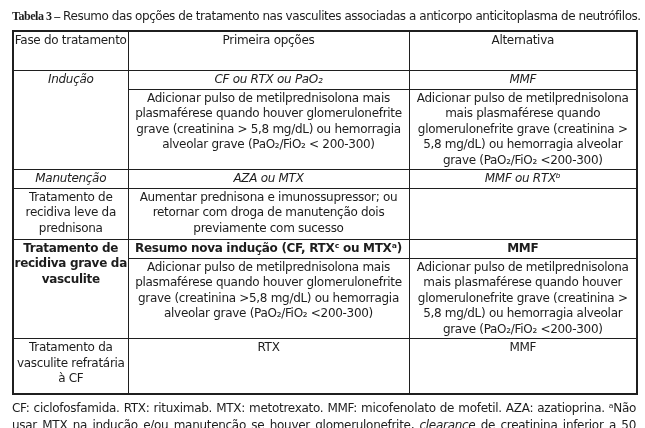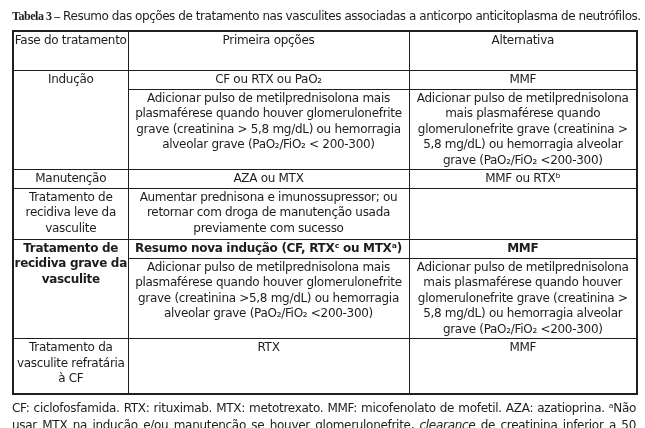--- a/index.html
+++ b/index.html
@@ -27,21 +27,21 @@
     border:1px solid #1f1f1f;
     font-size:12px;
     line-height:15.5px;
     letter-spacing:-0.3px;
     text-align:center;
     vertical-align:top;
     padding:1px 0;
     overflow:hidden;
   }
   tr.h38 td{height:36px;}
-  tr.h16 td{height:15px;}
+  tr.h16 td{height:15px;font-style:italic;}
   tr.h70 td{height:68px;}
   tr.h50 td{height:48px;}
   tr.h18 td{height:16px;font-weight:bold;}
   tr.h68 td{height:66px;}
   tr.h54 td{height:52px;}
   .footnotes{
     width:624px;
     margin:5px 0 0 0;
     font-size:12px;
     line-height:16.5px;
@@ -82,22 +82,22 @@
         <td>Adicionar pulso de metilprednisolona mais plasmaférese quando glomerulonefrite grave (creatinina &gt; 5,8 mg/dL) ou hemorragia alveolar grave (PaO₂/FiO₂ &lt;200-300)</td>
       </tr>
 
       <tr class="h16">
         <td>Manutenção</td>
         <td>AZA ou MTX</td>
         <td>MMF ou RTXᵇ</td>
       </tr>
 
       <tr class="h50">
-        <td>Tratamento de recidiva leve da vasculite</td>
-        <td>Aumentar prednisona e imunossupressor; ou retornar com droga de manutenção usada previamente com sucesso</td>
+        <td>Tratamento de recidiva leve da prednisona</td>
+        <td>Aumentar prednisona e imunossupressor; ou retornar com droga de manutenção dois previamente com sucesso</td>
         <td></td>
       </tr>
 
       <tr class="h18">
         <td rowspan="2">Tratamento de recidiva grave da vasculite</td>
         <td>Resumo nova indução (CF, RTXᶜ ou MTXᵃ)</td>
         <td>MMF</td>
       </tr>
       <tr class="h68">
         <td>Adicionar pulso de metilprednisolona mais plasmaférese quando houver glomerulonefrite grave (creatinina &gt;5,8 mg/dL) ou hemorragia alveolar grave (PaO₂/FiO₂ &lt;200-300)</td>

